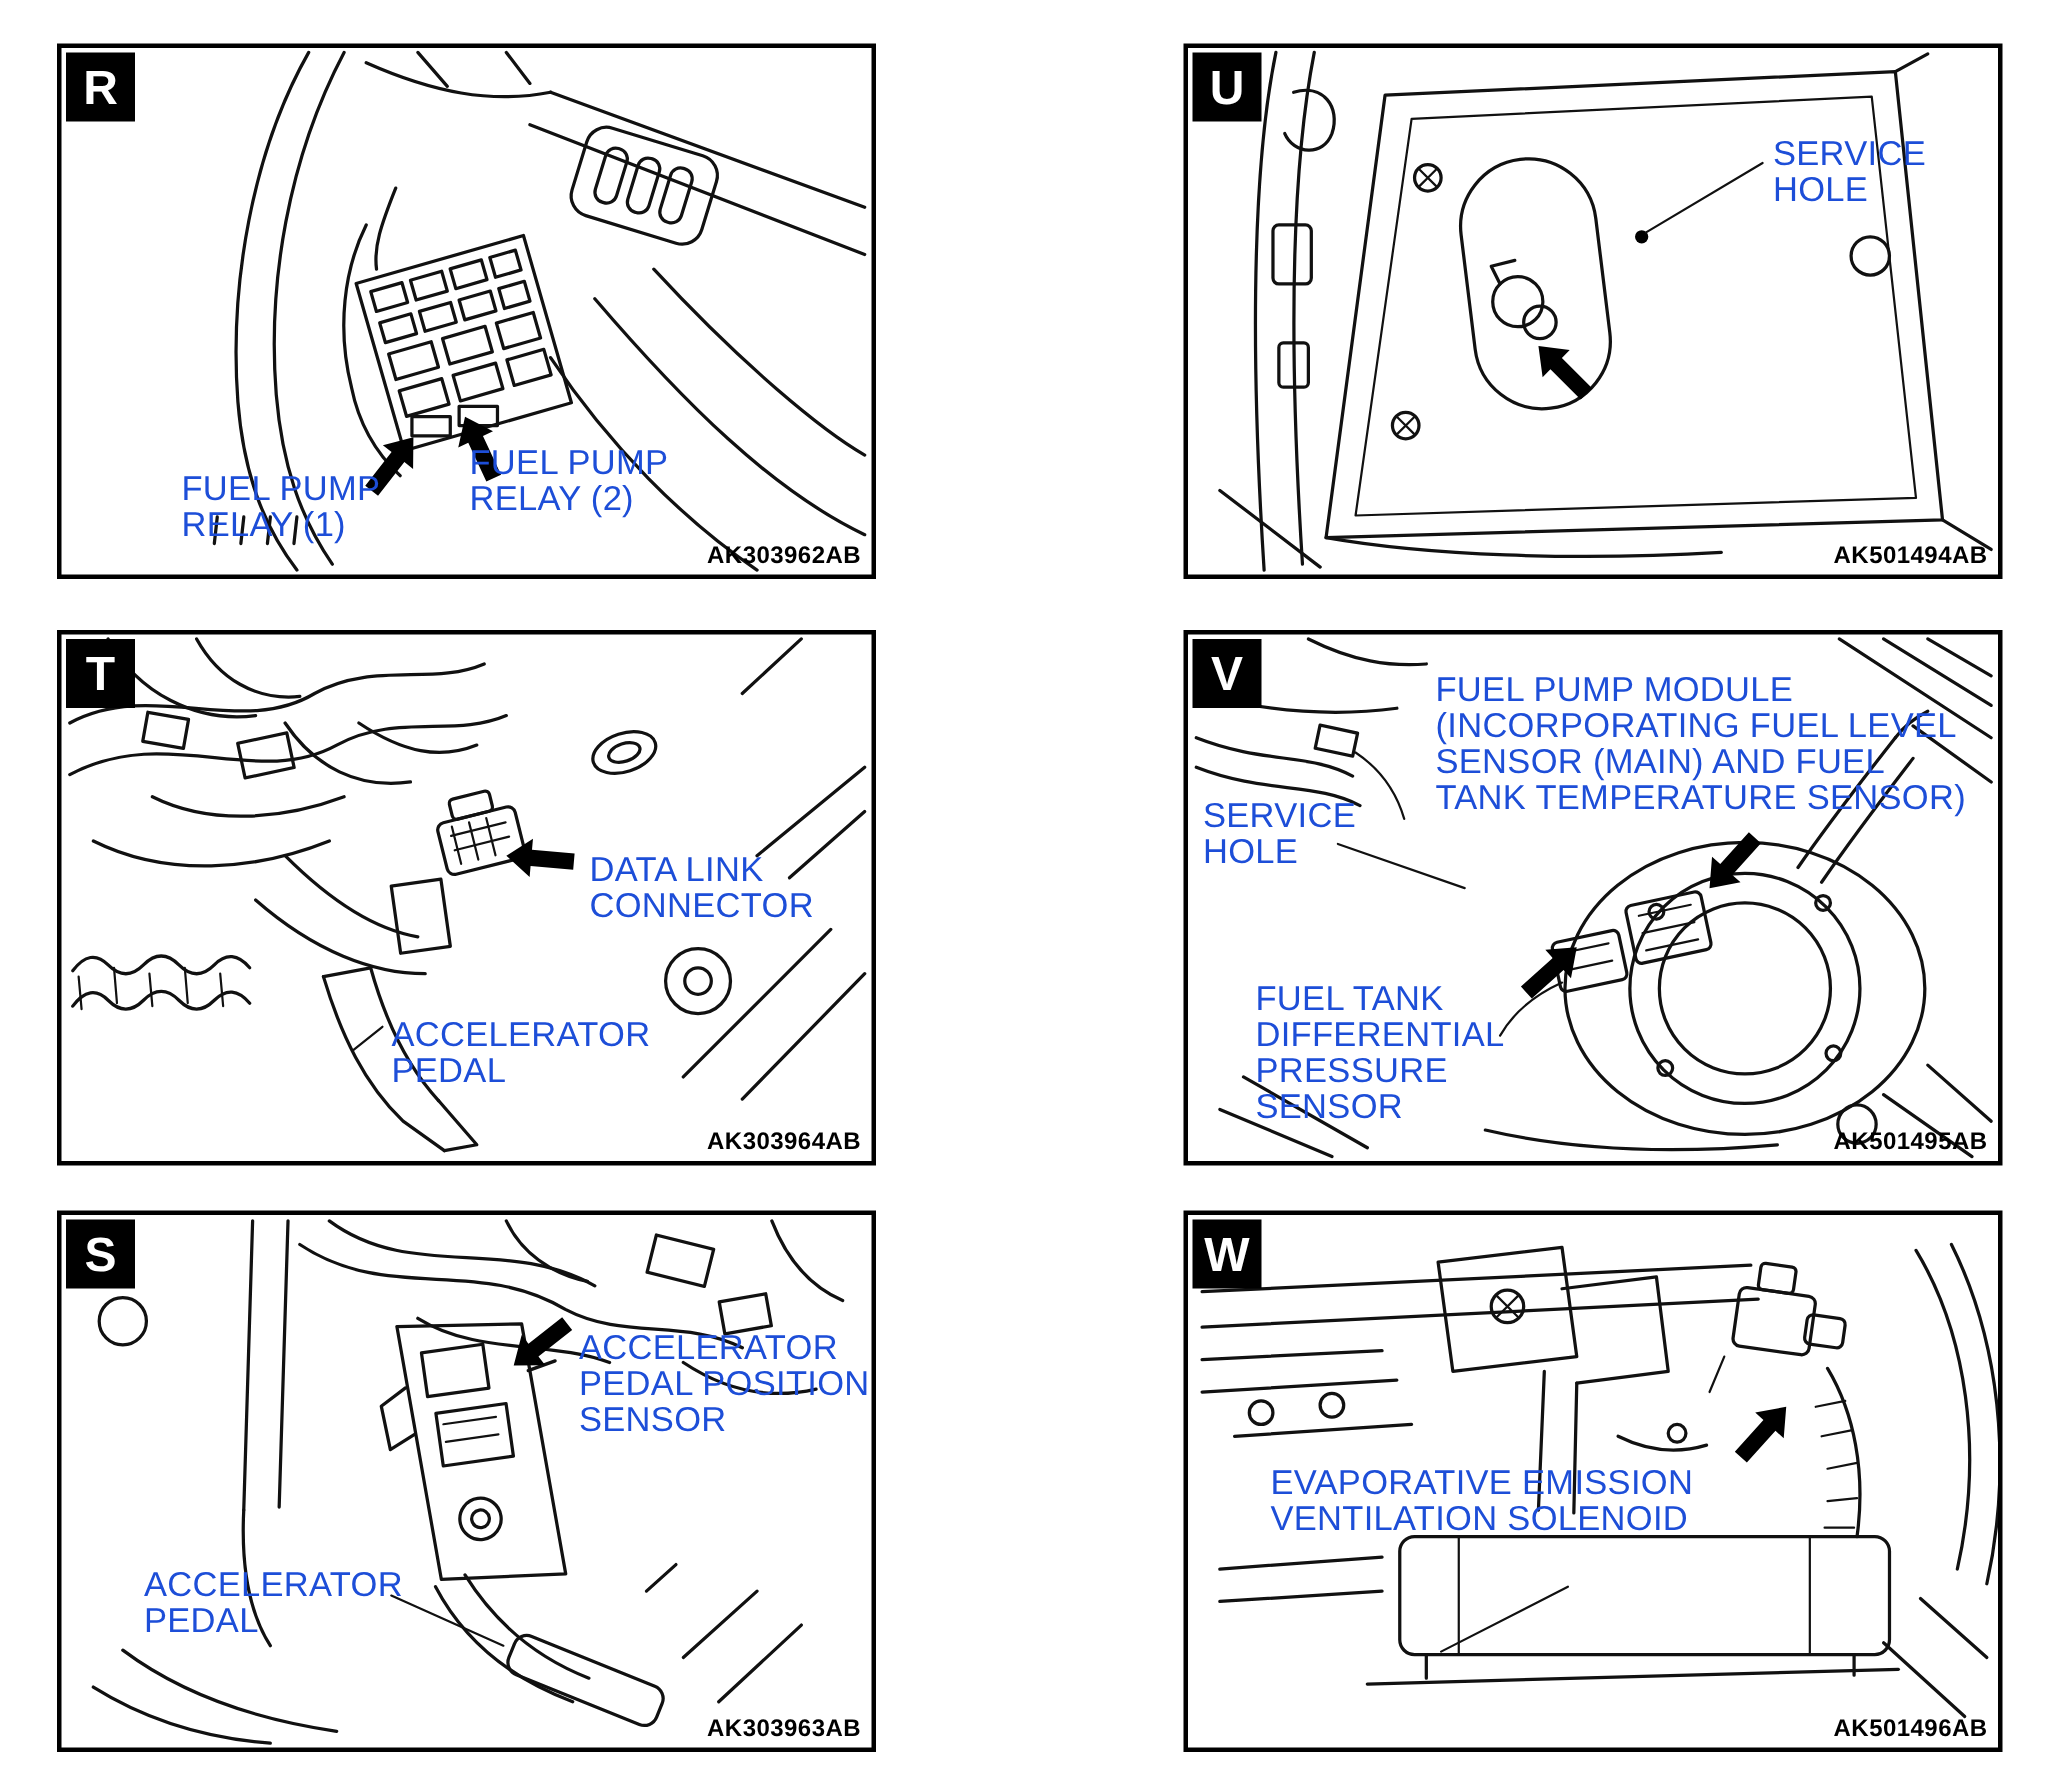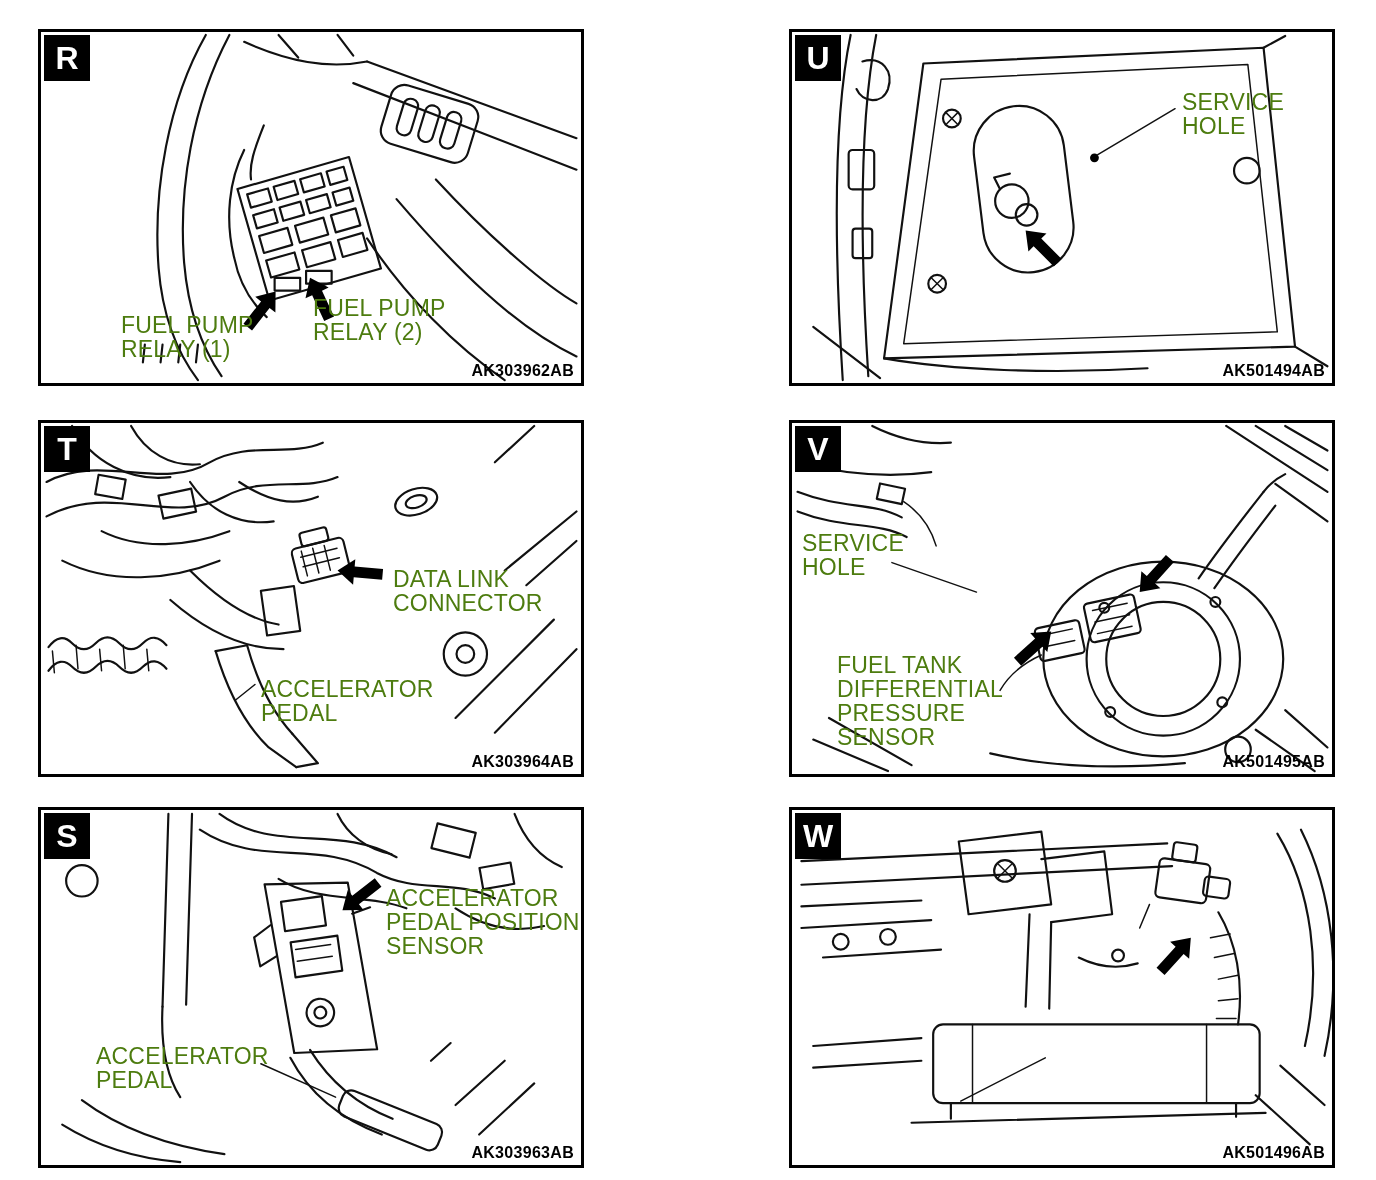--- a/index.html
+++ b/index.html
@@ -11,21 +11,21 @@
   .page { position:absolute; inset:0; background:#fff; }
   .panel { position:absolute; border:3px solid #000; background:#fff; overflow:hidden; }
   .panel svg.art { position:absolute; left:0; top:0; width:100%; height:100%; }
   .badge {
     position:absolute; left:3px; top:3px; width:46px; height:46px;
     background:#000; color:#fff; display:flex; align-items:center; justify-content:center;
     font-size:32px; font-weight:bold;
   }
   .label {
     position:absolute; font-size:23px; line-height:1.05;
-    white-space:pre-line; color:#4d7c0f; letter-spacing:0.2px;
+    white-space:pre-line; color:#1d4ed8; letter-spacing:0.2px;
   }
   .code {
     position:absolute; right:7px; bottom:3px;
     font-size:16px; font-weight:bold; letter-spacing:0.3px;
   }
   svg .ln { fill:none; stroke:#111; stroke-width:2.2; stroke-linecap:round; stroke-linejoin:round; }
   svg .thin { stroke-width:1.5; }
   svg .fillb { fill:#000; stroke:none; }
 </style>
 </head>
@@ -216,20 +216,24 @@
         <path d="M500,292 L543,330"></path>
         <path d="M470,312 L530,354"></path>
         <path d="M36,300 L120,348"></path>
         <path d="M20,322 L96,354"></path>
         <path d="M200,336 C260,350 330,352 398,346"></path>
       </g>
       <use href="#thick-arrow" class="fillb" transform="translate(352,172) rotate(132)"></use>
       <use href="#thick-arrow" class="fillb" transform="translate(262,212) rotate(-42)"></use>
     </svg>
     <div class="badge">V</div>
+    <div class="label" style="left:165px;top:24px">FUEL PUMP MODULE
+(INCORPORATING FUEL LEVEL
+SENSOR (MAIN) AND FUEL
+TANK TEMPERATURE SENSOR)</div>
     <div class="label" style="left:10px;top:108px">SERVICE
 HOLE</div>
     <div class="label" style="left:45px;top:230px">FUEL TANK
 DIFFERENTIAL
 PRESSURE
 SENSOR</div>
     <div class="code">AK501495AB</div>
   </section>
 
   <section class="panel" style="left:38px;top:807px;width:546px;height:361px">
@@ -314,16 +318,18 @@
         <path d="M470,290 L525,340"></path>
         <circle cx="330" cy="148" r="6"></circle>
         <path d="M290,150 C310,160 330,162 350,156"></path>
         <path d="M20,240 L130,232"></path>
         <path d="M20,262 L130,255"></path>
         <path d="M170,296 L256,252" class="thin"></path>
       </g>
       <use href="#thick-arrow" class="fillb" transform="translate(404,130) rotate(-48)"></use>
     </svg>
     <div class="badge">W</div>
+    <div class="label" style="left:55px;top:166px">EVAPORATIVE EMISSION
+VENTILATION SOLENOID</div>
     <div class="code">AK501496AB</div>
   </section>
 
 </div>
 
 </body></html>

